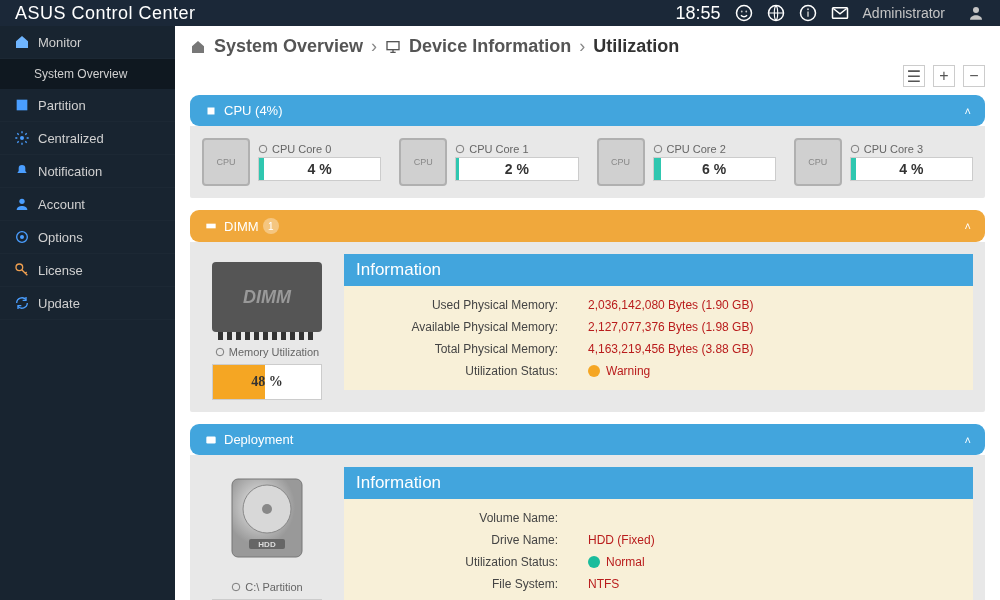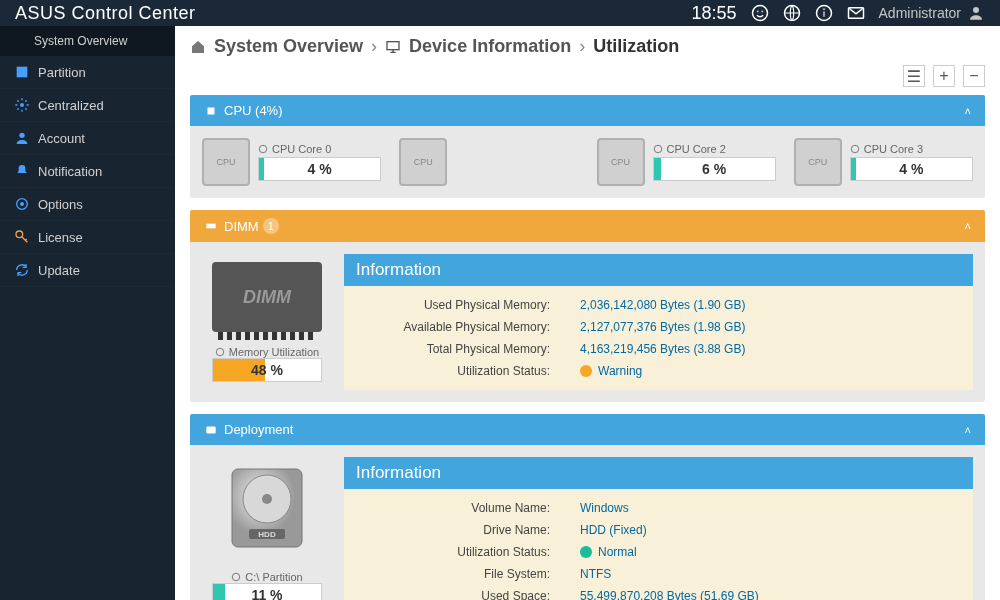--- a/index.html
+++ b/index.html
@@ -5,21 +5,21 @@
 * { box-sizing: border-box; margin: 0; padding: 0; }
 body { font-family: Arial, sans-serif; font-size: 13px; color: #333; background: #f0f0f0; overflow: hidden; }
 .app { width: 1000px; height: 600px; display: flex; flex-direction: column; }
 
 
 .header { background: #1b2838; color: #fff; height: 26px; display: flex; align-items: center; padding: 0 15px; }
 .header-title { font-size: 18px; font-weight: 300; letter-spacing: 0.5px; }
 .header-right { margin-left: auto; display: flex; align-items: center; gap: 14px; }
 .header-time { font-size: 18px; font-weight: 400; }
 .header-icon { width: 18px; height: 18px; fill: #c5c5c5; cursor: pointer; }
-.header-user { display: flex; align-items: center; gap: 6px; font-size: 14px; color: #c5c5c5; }
+.header-user { display: flex; align-items: center; gap: 22px; font-size: 14px; color: #c5c5c5; }
 
 
 .layout { flex: 1; display: flex; overflow: hidden; }
 
 
 .sidebar { width: 175px; background: #182430; color: #d0d0d0; overflow-y: auto; font-size: 13px; }
 .side-item { display: flex; align-items: center; gap: 8px; padding: 8px 14px; cursor: pointer; border-bottom: 1px solid rgba(255,255,255,0.02); }
 .side-sub { display: flex; align-items: center; padding: 8px 14px 8px 34px; background: #0f1820; font-size: 12px; cursor: pointer; }
 .side-icon { width: 16px; height: 16px; fill: currentColor; }
 .side-home { color: #6fb5ff; }
@@ -32,21 +32,21 @@
 .bc-icon { width: 16px; height: 16px; fill: #777; }
 .crumb { color: #555; }
 .crumb-dark { color: #333; }
 .chev { color: #888; font-weight: normal; }
 
 .toolbar { display: flex; justify-content: flex-end; gap: 8px; margin-bottom: 8px; }
 .tool-btn { width: 22px; height: 22px; display: flex; align-items: center; justify-content: center; border: 1px solid #ccc; background: #fff; cursor: pointer; font-size: 16px; color: #555; }
 
 
 .panel { margin-bottom: 12px; border-radius: 2px; overflow: hidden; }
-.panel-head { display: flex; align-items: center; padding: 8px 14px; color: #fff; font-size: 13px; cursor: pointer; }
+.panel-head { display: flex; align-items: center; padding: 8px 14px; color: #fff; font-size: 13px; cursor: pointer; border-radius: 9px; }
 .panel-head-blue { background: #42a5dd; }
 .panel-head-orange { background: #f0a83c; }
 .panel-head .caret { margin-left: auto; font-size: 11px; }
 .panel-head-icon { width: 14px; height: 14px; margin-right: 6px; fill: rgba(255,255,255,0.85); }
 .badge-circle { display: inline-flex; align-items: center; justify-content: center; width: 16px; height: 16px; border-radius: 50%; background: rgba(255,255,255,0.35); font-size: 10px; margin-left: 4px; }
 .panel-body { background: #e8e8e8; padding: 12px; }
 
 
 .cores { display: flex; gap: 18px; justify-content: space-around; }
 .core { display: flex; align-items: center; gap: 8px; flex: 1; }
@@ -59,30 +59,30 @@
 .core-fill { height: 100%; background: #2fc7b0; }
 .core-pct { position: absolute; width: 100%; text-align: center; font-weight: bold; font-size: 14px; }
 
 
 .flex-body { display: flex; gap: 12px; }
 .device-col { width: 130px; display: flex; flex-direction: column; align-items: center; }
 .dimm-chip { width: 110px; height: 70px; background: #555; border-radius: 4px; display: flex; align-items: center; justify-content: center; color: #999; font-style: italic; font-weight: bold; font-size: 18px; position: relative; margin-top: 8px; }
 .dimm-chip::after { content:''; position:absolute; bottom:-8px; left:6px; right:6px; height:8px; background: repeating-linear-gradient(90deg,#333 0 5px,transparent 5px 9px); }
 .hdd-img { width: 100px; height: 100px; display: flex; align-items: center; justify-content: flex-end; }
 .device-label { font-size: 11px; color: #666; margin-top: 14px; display: flex; align-items: center; gap: 4px; }
-.device-bar { width: 110px; height: 24px; background: #fff; border: 1px solid #ccc; margin-top: 0; position: relative; }
+.device-bar { width: 110px; height: 36px; background: #fff; border: 1px solid #ccc; margin-top: 6px; position: relative; font-family: Liberation Serif, serif; }
 .device-fill { height: 100%; }
 .device-pct { position: absolute; inset: 0; display: flex; align-items: center; justify-content: center; font-weight: bold; font-size: 14px; }
 
 .info-col { flex: 1; }
 .info-head { background: #42a5dd; color: #fff; padding: 6px 12px; font-size: 17px; }
-.info-table { background: #f8f0d8; padding: 8px 16px; }
+.info-table { background: #f8f0d8; padding: 8px 24px; }
 .info-row { display: flex; padding: 4px 0; font-size: 12px; }
 .info-label { width: 190px; text-align: right; color: #444; }
-.info-val { flex: 1; padding-left: 30px; color: #0369a1; display: flex; align-items: center; gap: 6px; text-align: center; }
+.info-val { flex: 1; padding-left: 30px; color: #b91c1c; display: flex; align-items: center; gap: 6px; text-align: center; }
 .status-dot { width: 12px; height: 12px; border-radius: 50%; display: inline-block; }
 .dot-warn { background: #f5a623; }
 .dot-ok { background: #1abc9c; }
 </style>
 </head>
 <body>
 <div class="app">
 
 <div class="header">
   <div class="header-title">ASUS Control Center</div>
@@ -113,48 +113,54 @@
             <circle cx="12" cy="8" r="4"></circle>
             <path d="M4 21c0-4 4-6 8-6s8 2 8 6z"></path>
           </svg>
     </div>
   </div>
 </div>
 
 <div class="layout">
 
   <div class="sidebar">
+    <div class="side-item">
+      <svg class="side-icon side-home" viewBox="0 0 24 24">
+            <path d="M3 11l9-8 9 8v10H3z" fill="currentColor"></path>
+          </svg>
+      <span>Monitor</span>
+    </div>
     <div class="side-sub">
       <span>System Overview</span>
     </div>
     <div class="side-item">
       <svg class="side-icon side-gen" viewBox="0 0 24 24">
             <rect x="4" y="4" width="16" height="16" fill="currentColor"></rect>
           </svg>
       <span>Partition</span>
     </div>
     <div class="side-item">
       <svg class="side-icon side-gen" viewBox="0 0 24 24">
             <circle cx="12" cy="12" r="3" fill="currentColor"></circle>
             <path d="M12 2v3M12 19v3M2 12h3M19 12h3M5 5l2 2M17 17l2 2M19 5l-2 2M5 19l2-2" stroke="currentColor" stroke-width="2"></path>
           </svg>
       <span>Centralized</span>
     </div>
     <div class="side-item">
       <svg class="side-icon side-gen" viewBox="0 0 24 24">
+            <path d="M12 3a5 5 0 0 0-5 5v4l-2 3h14l-2-3V8a5 5 0 0 0-5-5z" fill="currentColor"></path>
+          </svg>
+      <span>Notification</span>
+    </div>
+    <div class="side-item">
+      <svg class="side-icon side-gen" viewBox="0 0 24 24">
             <circle cx="12" cy="8" r="4" fill="currentColor"></circle>
             <path d="M4 21c0-4 4-6 8-6s8 2 8 6z" fill="currentColor"></path>
           </svg>
       <span>Account</span>
-    </div>
-    <div class="side-item">
-      <svg class="side-icon side-gen" viewBox="0 0 24 24">
-            <path d="M12 3a5 5 0 0 0-5 5v4l-2 3h14l-2-3V8a5 5 0 0 0-5-5z" fill="currentColor"></path>
-          </svg>
-      <span>Notification</span>
     </div>
     <div class="side-item">
       <svg class="side-icon side-gen" viewBox="0 0 24 24">
             <circle cx="12" cy="12" r="8" fill="none" stroke="currentColor" stroke-width="2"></circle>
             <circle cx="12" cy="12" r="3" fill="currentColor"></circle>
           </svg>
       <span>Options</span>
     </div>
     <div class="side-item">
       <svg class="side-icon side-orange" viewBox="0 0 24 24">
@@ -214,20 +220,32 @@
         <span>CPU Core 0</span>
       </div>
       <div class="core-bar">
         <div class="core-fill" style="width:4%"></div>
         <div class="core-pct">4 %</div>
       </div>
     </div>
               </div>
               <div class="core">
     <div class="cpu-chip">CPU</div>
+    <div class="core-info">
+      <div class="core-label">
+        <svg class="gear-mini" viewBox="0 0 24 24">
+                      <circle cx="12" cy="12" r="9" fill="none" stroke="currentColor" stroke-width="2"></circle>
+                    </svg>
+        <span>CPU Core 1</span>
+      </div>
+      <div class="core-bar">
+        <div class="core-fill" style="width:2%"></div>
+        <div class="core-pct">2 %</div>
+      </div>
+    </div>
               </div>
               <div class="core">
     <div class="cpu-chip">CPU</div>
     <div class="core-info">
       <div class="core-label">
         <svg class="gear-mini" viewBox="0 0 24 24">
                       <circle cx="12" cy="12" r="9" fill="none" stroke="currentColor" stroke-width="2"></circle>
                     </svg>
         <span>CPU Core 2</span>
       </div>
@@ -343,21 +361,20 @@
             <div class="device-bar">
               <div class="device-fill" id="part-fill" style="width: 11%; background: rgb(47, 199, 176);"></div>
               <div class="device-pct">11 %</div>
             </div>
           </div>
           <div class="info-col">
             <div class="info-head">Information</div>
             <div class="info-table" id="part-rows">
                   <div class="info-row">
                     <div class="info-label">Volume Name:</div>
-                    <div class="info-val">Windows</div>
                   </div>
                   <div class="info-row">
                     <div class="info-label">Drive Name:</div>
                     <div class="info-val">HDD (Fixed)</div>
                   </div>
                   <div class="info-row">
                     <div class="info-label">Utilization Status:</div>
                     <div class="info-val">
                       <span class="status-dot dot-ok"></span>
                       <span>Normal</span>

